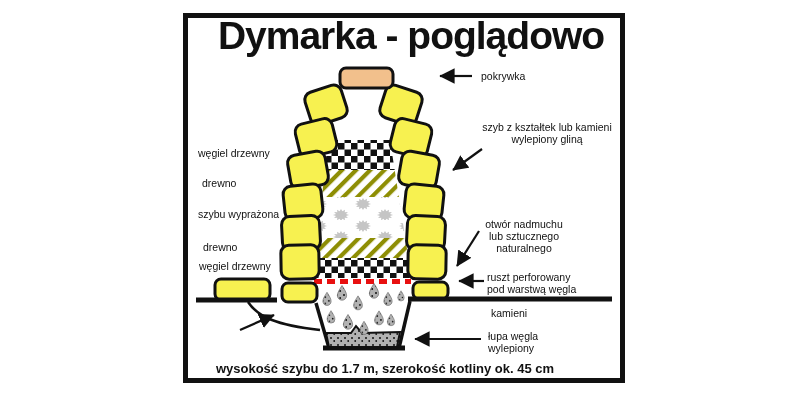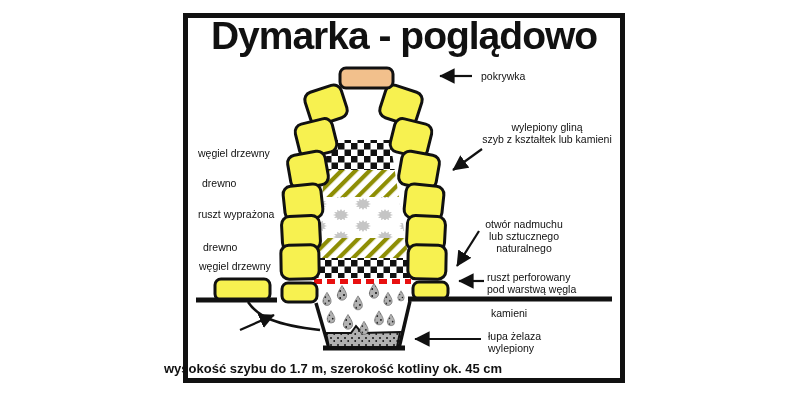--- a/index.html
+++ b/index.html
@@ -2,27 +2,27 @@
 <html style="--block-yellow: #f7f150; --lid-orange: #f2c08c; --stripe-olive: #8e8e04; --ore-gray: #c5c5c5; --grate-red: #e81010; --speckle-gray: #b2b2b2; --ink: #111111;"><head>
 <meta charset="utf-8">
 <style>
   html,body{margin:0;padding:0;background:#fff;}
   body{width:807px;height:400px;position:relative;overflow:hidden;
        font-family:"Liberation Sans",sans-serif;color:#111;}
   .stage{position:absolute;inset:0;}
   .frame{position:absolute;left:183px;top:13px;width:442px;height:370px;
          border:5px solid #111;box-sizing:border-box;background:#fff;}
   .title{position:absolute;left:183px;top:14px;width:442px;text-align:center;
-         font-size:39px;font-weight:bold;letter-spacing:-1px;white-space:nowrap;}
+         font-size:39px;font-weight:bold;letter-spacing:-1px;white-space:nowrap;padding-left:7px;}
   .art{position:absolute;left:0;top:0;width:807px;height:400px;}
   .lbl{position:absolute;font-size:10.5px;line-height:12px;font-weight:normal;
        white-space:nowrap;}
   .center{text-align:center;white-space:normal;}
   .line{display:block;}
-  .caption{position:absolute;left:164px;top:361px;width:442px;
+  .caption{position:absolute;left:164px;top:361px;width:442px;text-align:center;
            font-size:13px;font-weight:bold;white-space:nowrap;}
   
   .block{fill:var(--block-yellow);stroke:var(--ink);stroke-width:3;}
   .lid{fill:var(--lid-orange);stroke:var(--ink);stroke-width:3;}
   .ink{stroke:var(--ink);fill:none;}
   .arrow{stroke:var(--ink);stroke-width:2.2;fill:none;}
   .grate{stroke:var(--grate-red);stroke-width:5;fill:none;}
   .p-white{fill:#ffffff;}
   .p-black{fill:#111111;}
   .p-olive{fill:var(--stripe-olive);}
@@ -138,45 +138,45 @@
     <path class="arrow" d="M472,76 L440,76" marker-end="url(#ah)"></path>
     <path class="arrow" d="M482,149 L453,170" marker-end="url(#ah)"></path>
     <path class="arrow" d="M479,231 L457,266" marker-end="url(#ah)"></path>
     <path class="arrow" d="M484,281 L459,281" marker-end="url(#ah)"></path>
     <path class="arrow" d="M481,339 L415,339" marker-end="url(#ah)"></path>
     <path class="arrow" d="M240,330 L274,315" marker-end="url(#ah)"></path>
   </svg>
 
   <div class="lbl" style="left:198px;top:147px">węgiel drzewny</div>
   <div class="lbl" style="left:202px;top:177px">drewno</div>
-  <div class="lbl" style="left:198px;top:208px">ruszt wyprażona</div>
+  <div class="lbl" style="left:198px;top:208px">szybu wyprażona</div>
   <div class="lbl" style="left:203px;top:241px">drewno</div>
   <div class="lbl" style="left:199px;top:260px">węgiel drzewny</div>
 
   <div class="lbl" style="left:481px;top:70px">pokrywka</div>
 
   <div class="lbl center" style="left:466px;top:121px;width:162px">
+    <span class="line">szyb z kształtek lub kamieni</span>
     <span class="line">wylepiony gliną</span>
-    <span class="line">szyb z kształtek lub kamieni</span>
   </div>
 
   <div class="lbl center" style="left:446px;top:218px;width:156px">
     <span class="line">otwór nadmuchu</span>
     <span class="line">lub sztucznego</span>
     <span class="line">naturalnego</span>
   </div>
 
   <div class="lbl" style="left:487px;top:271px">
     <span class="line">ruszt perforowany</span>
     <span class="line">pod warstwą węgla</span>
   </div>
 
   <div class="lbl" style="left:491px;top:307px">kamieni</div>
 
   <div class="lbl" style="left:488px;top:330px">
-    <span class="line">łupa żelaza</span>
+    <span class="line">łupa węgla</span>
     <span class="line">wylepiony</span>
   </div>
 
 
   <div class="caption">wysokość szybu do 1.7 m, szerokość kotliny ok. 45 cm</div>
 
 </div>
 
 </body></html>

